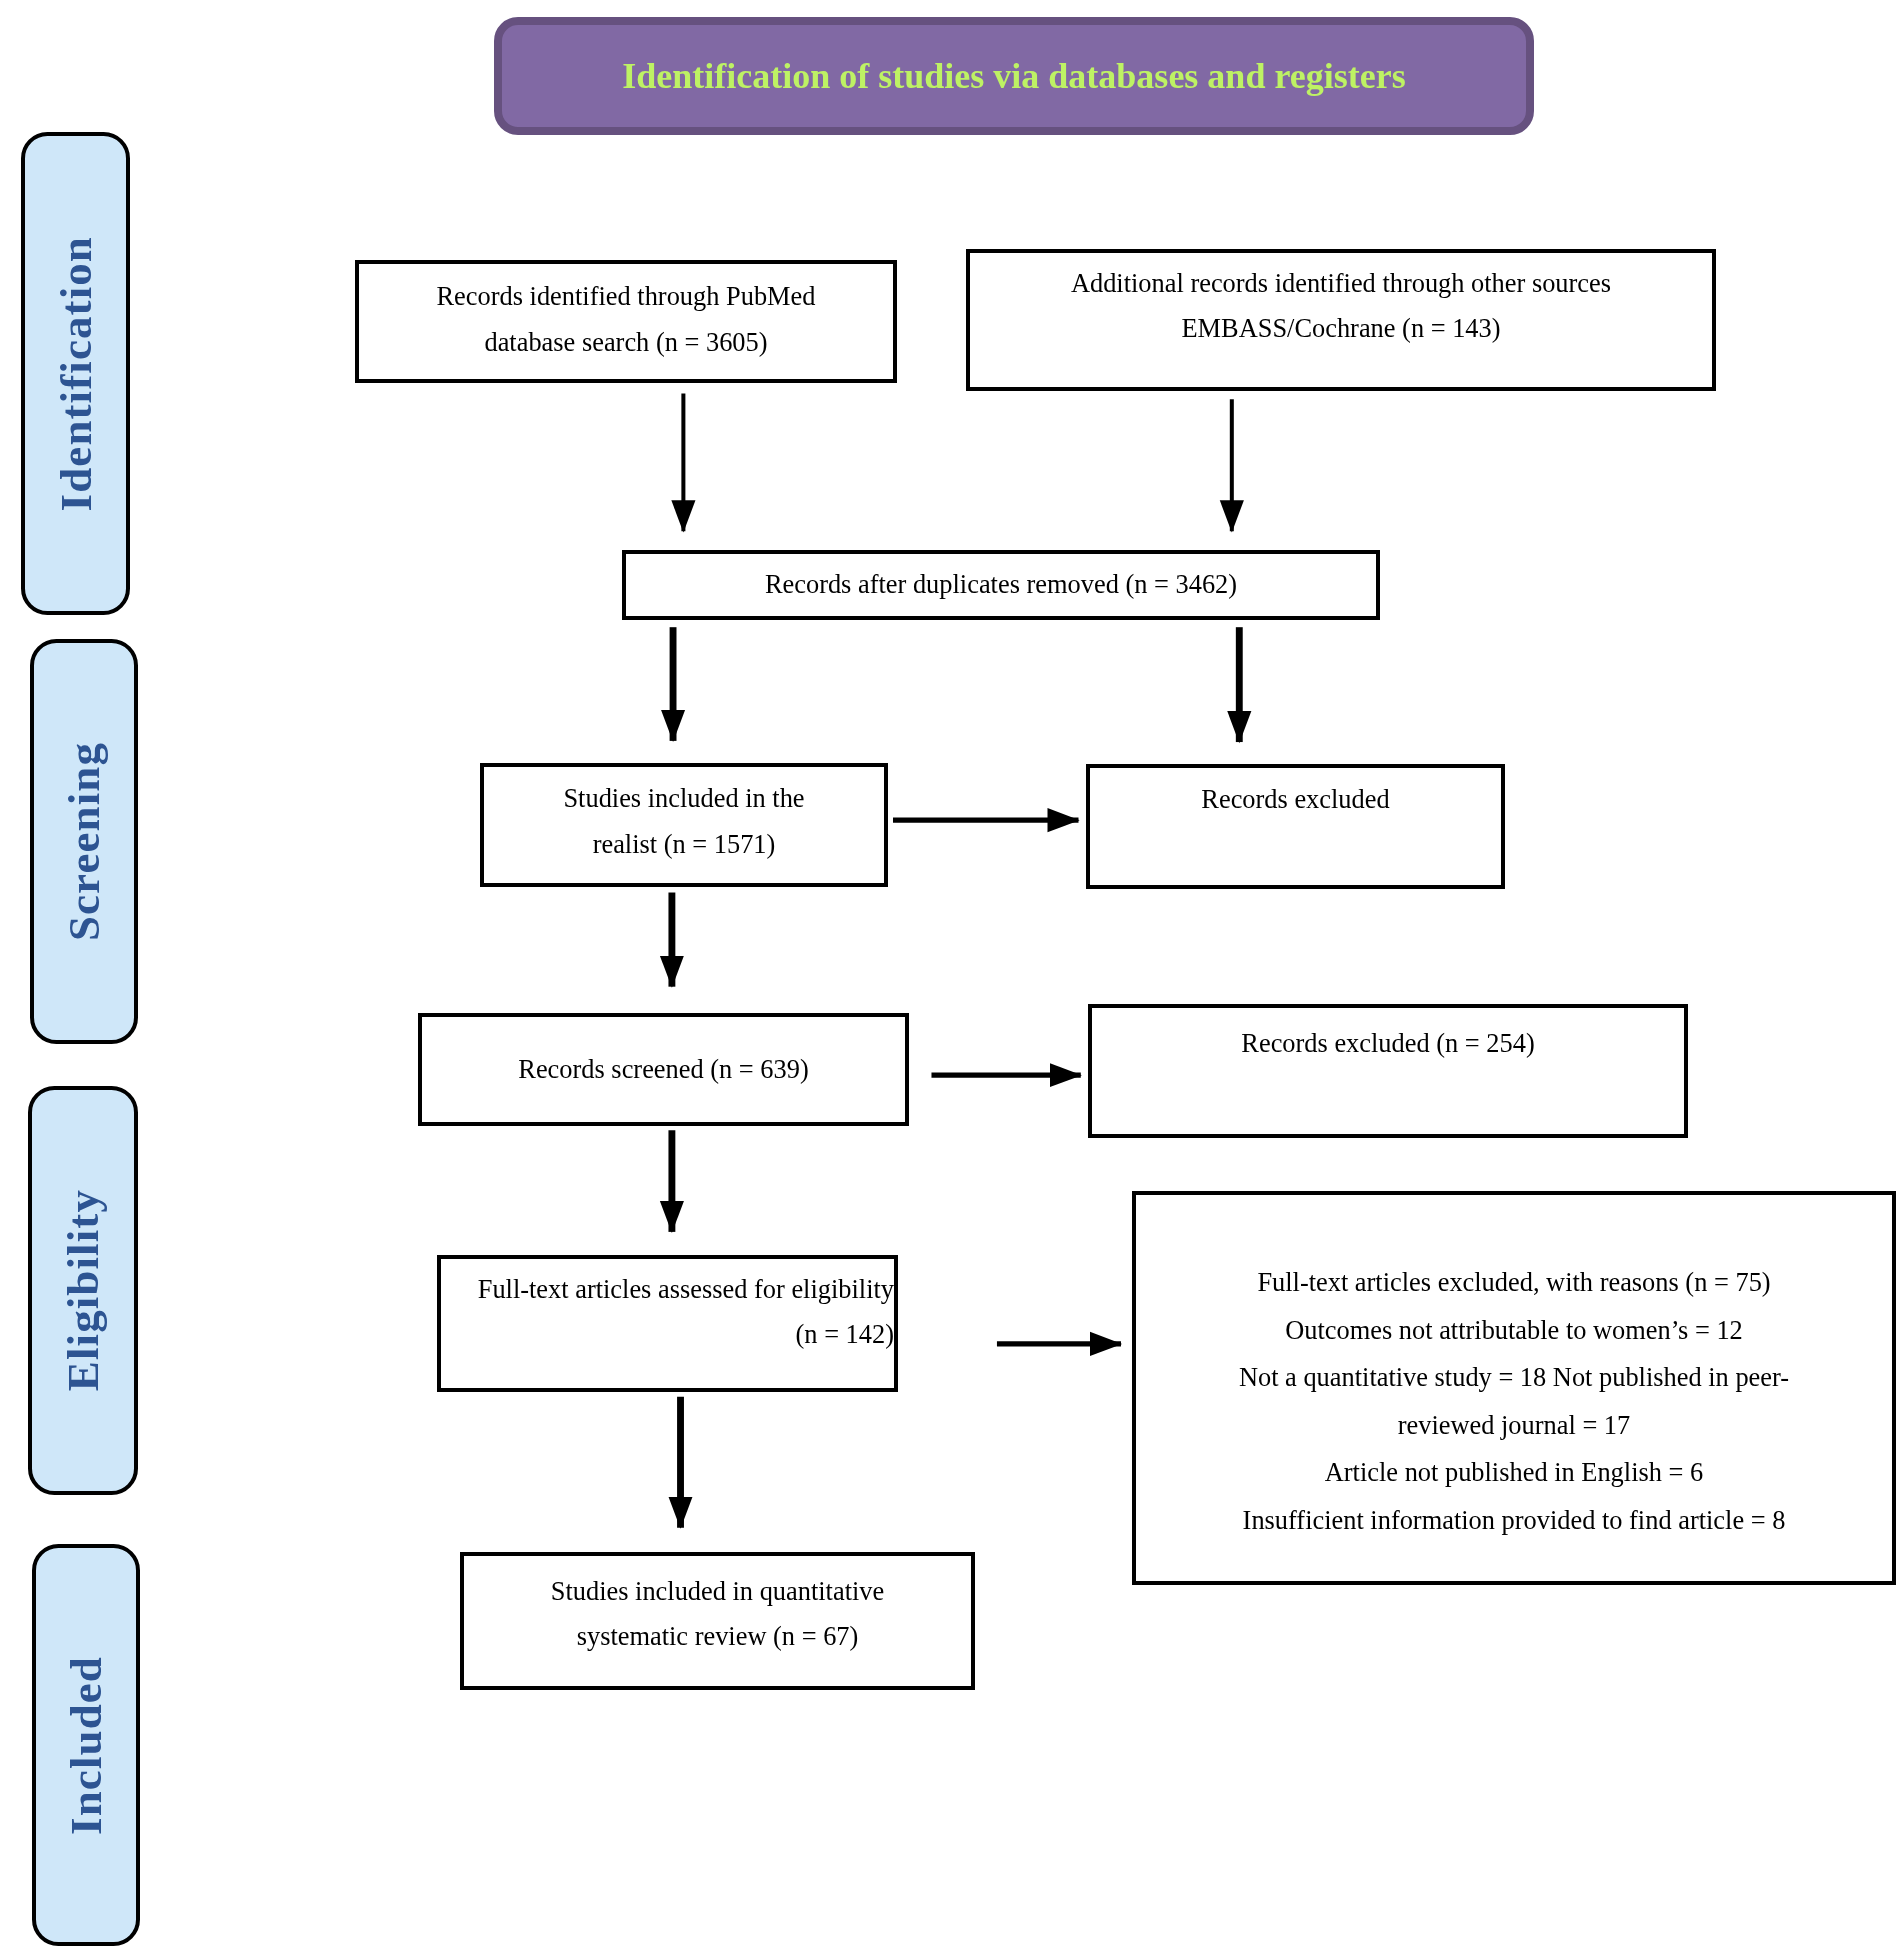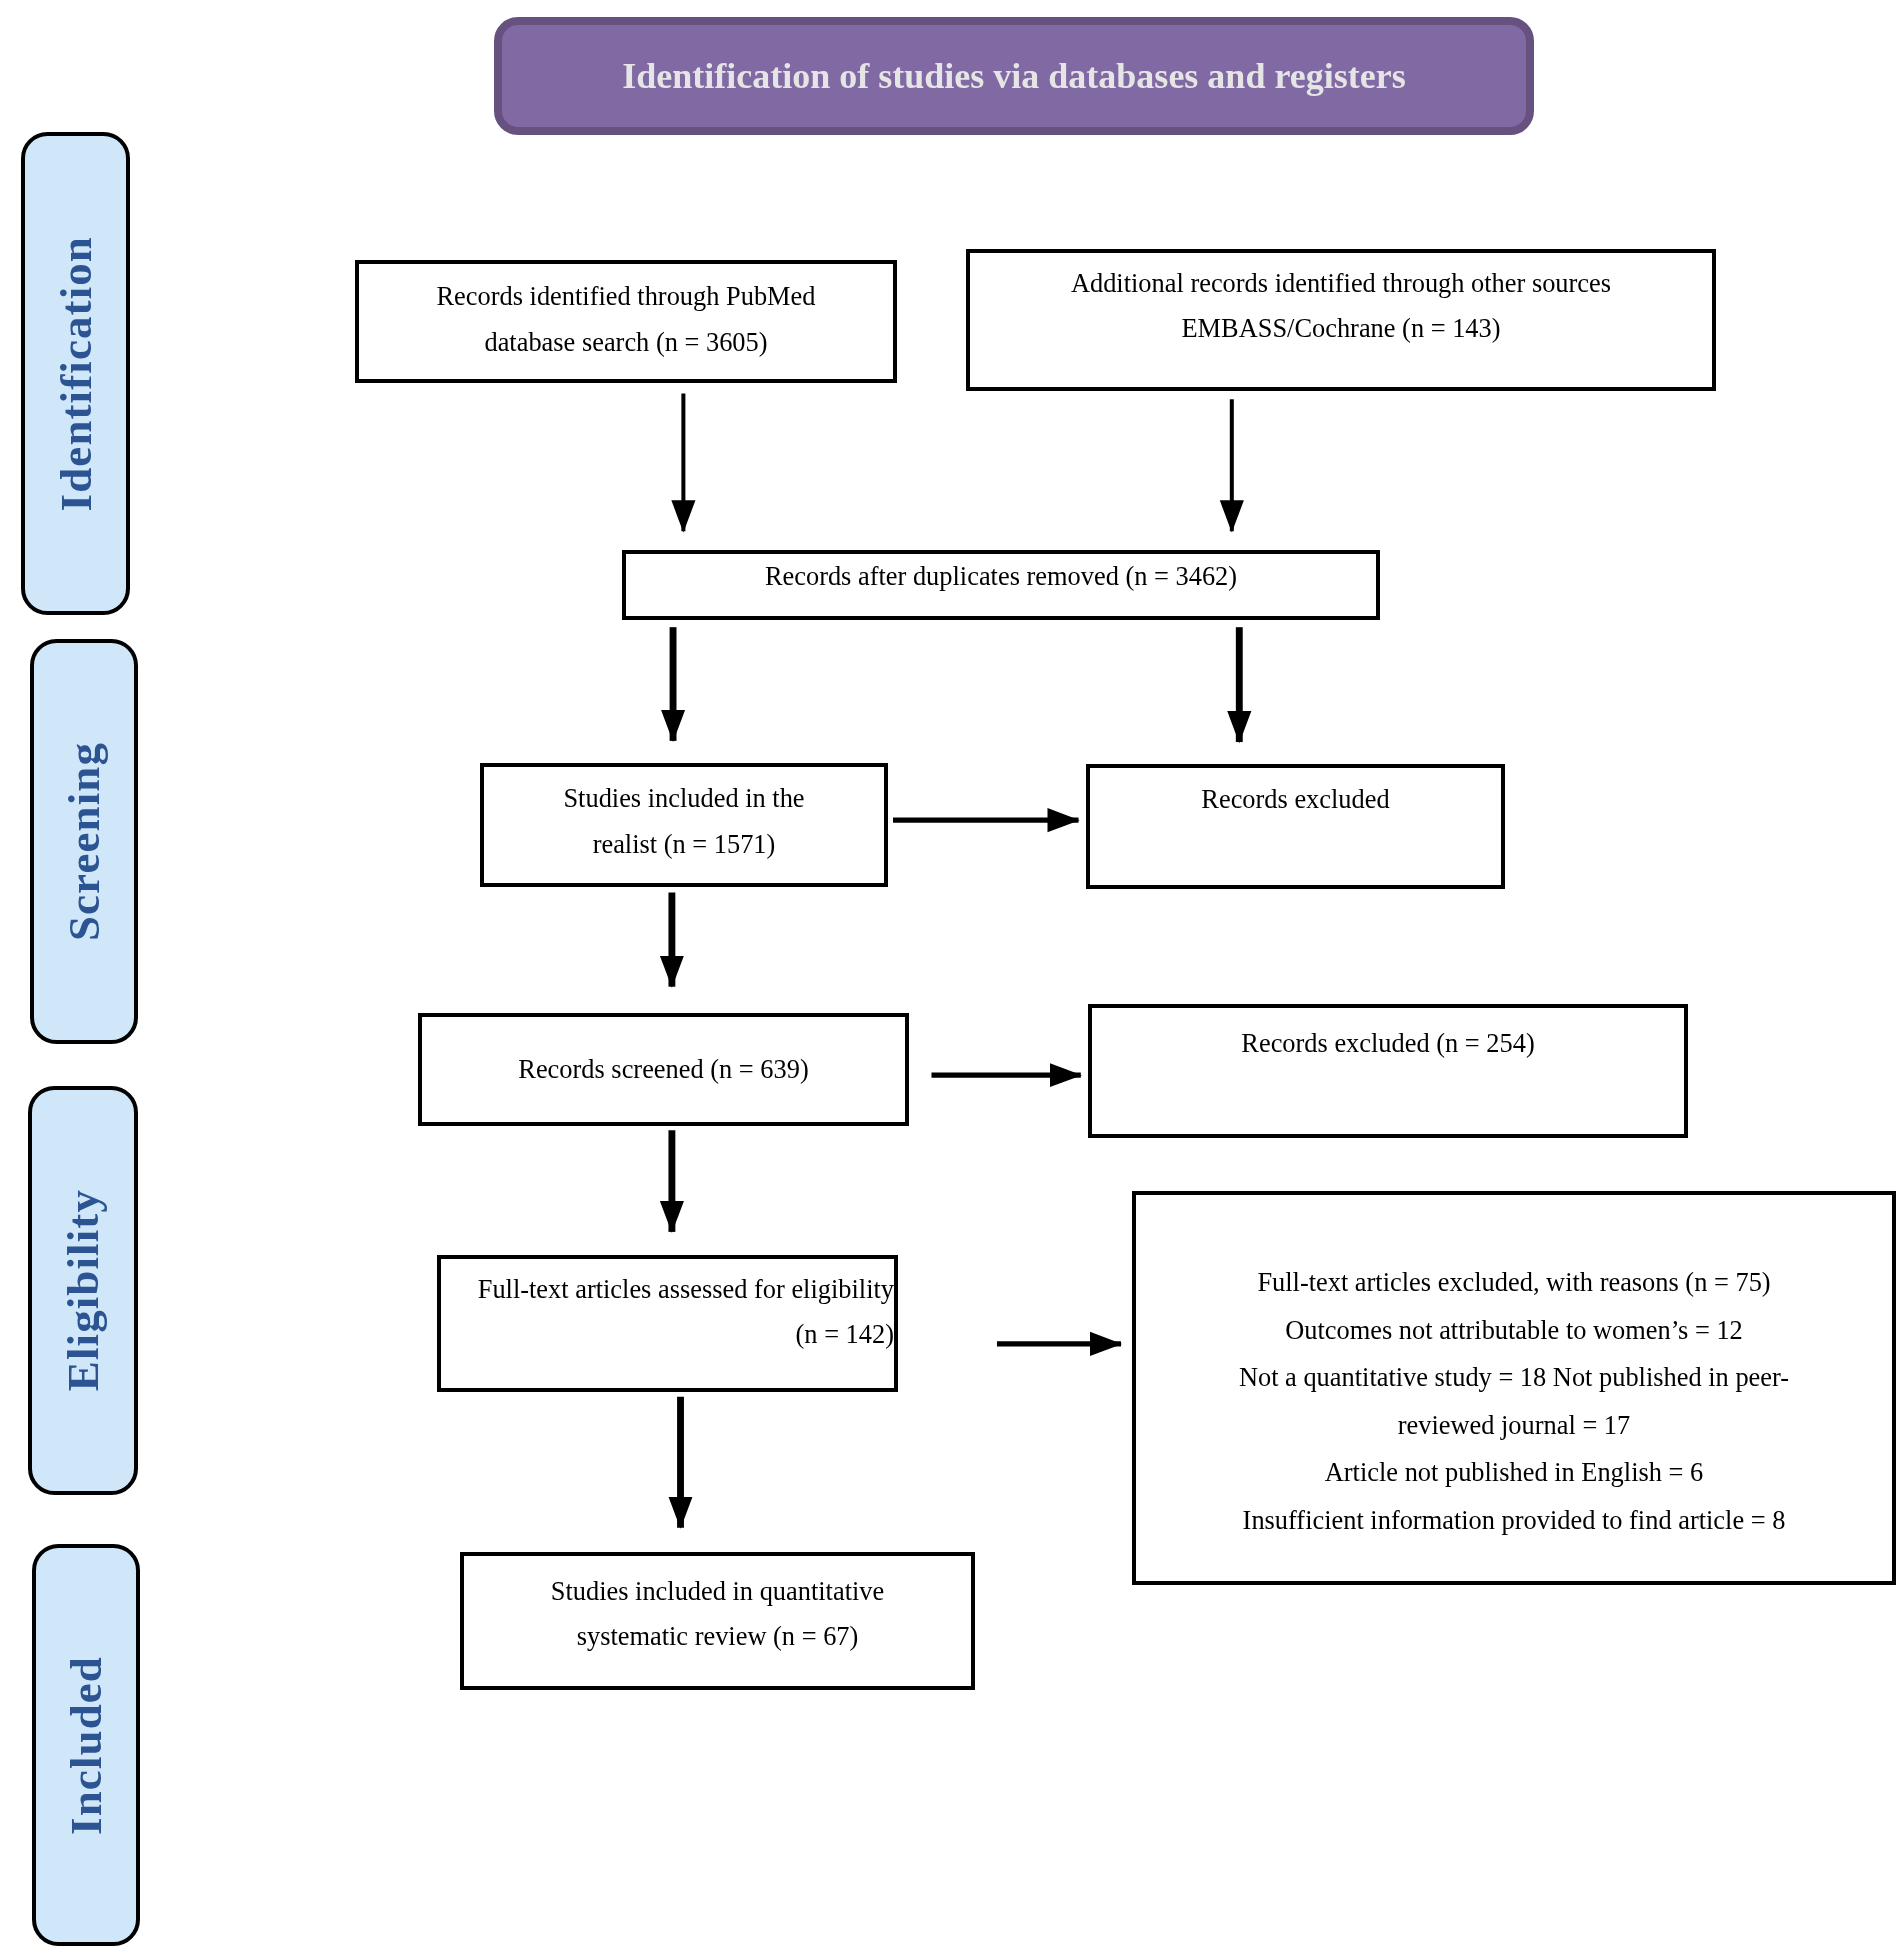--- a/index.html
+++ b/index.html
@@ -16,21 +16,21 @@
   
   .banner {
     position: absolute;
     left: 494px; top: 17px;
     width: 1040px; height: 118px;
     background: #8169A4;
     border: 8px solid #66517F;
     border-radius: 24px;
     box-sizing: border-box;
     display: flex; align-items: center; justify-content: center;
-    font-size: 36px; font-weight: bold; color: #e5e5e5;
+    font-size: 36px; font-weight: bold; color: #bef264;
     text-align: center;
   }
 
   
   .stage {
     position: absolute;
     background: #CFE7F9;
     border: 4.6px solid #000000;
     border-radius: 26.4px;
     box-sizing: border-box;
@@ -57,21 +57,21 @@
     box-sizing: border-box;
     font-size: 26.4px;
     line-height: 1.72;
     text-align: center;
   }
   .fbox .line { white-space: nowrap; }
 
   .box-pubmed            { left: 355px;  top: 260px;  width: 542px;  height: 123px; padding-top: 10.3px; }
   .box-other-sources     { left: 966px; top: 249px;  width: 750px; height: 142px; padding-top: 8px; }
   .box-duplicates        { left: 622px; top: 550px;  width: 758px; height: 70px;
-                           display: flex; flex-direction: column; }
+                           display: flex; flex-direction: column; justify-content: center; }
   .box-realist           { left: 480px;  top: 763px; width: 408px;  height: 124px; padding-top: 9.2px; font-family: Liberation Serif, serif; }
   .box-excluded-932      { left: 1086px; top: 764px; width: 419px;  height: 125px; padding-top: 9.2px; }
   .box-screened          { left: 418px;  top: 1013px; width: 491px;  height: 113px;
                            display: flex; flex-direction: column; justify-content: center; }
   .box-excluded-497      { left: 1088px; top: 1004px; width: 600px; height: 134px; padding-top: 12.6px; }
   .box-fulltext-assessed { left: 437px;  top: 1255px; width: 461px;  height: 137px; padding-top: 8px; text-align: right; }
   .box-fulltext-excluded { left: 1132px; top: 1191px; width: 764px; height: 394px;
                            padding-top: 64px; line-height: 1.8; }
   .box-included-review   { left: 460px;  top: 1552px; width: 515px;  height: 138px; padding-top: 12.6px; }
 

